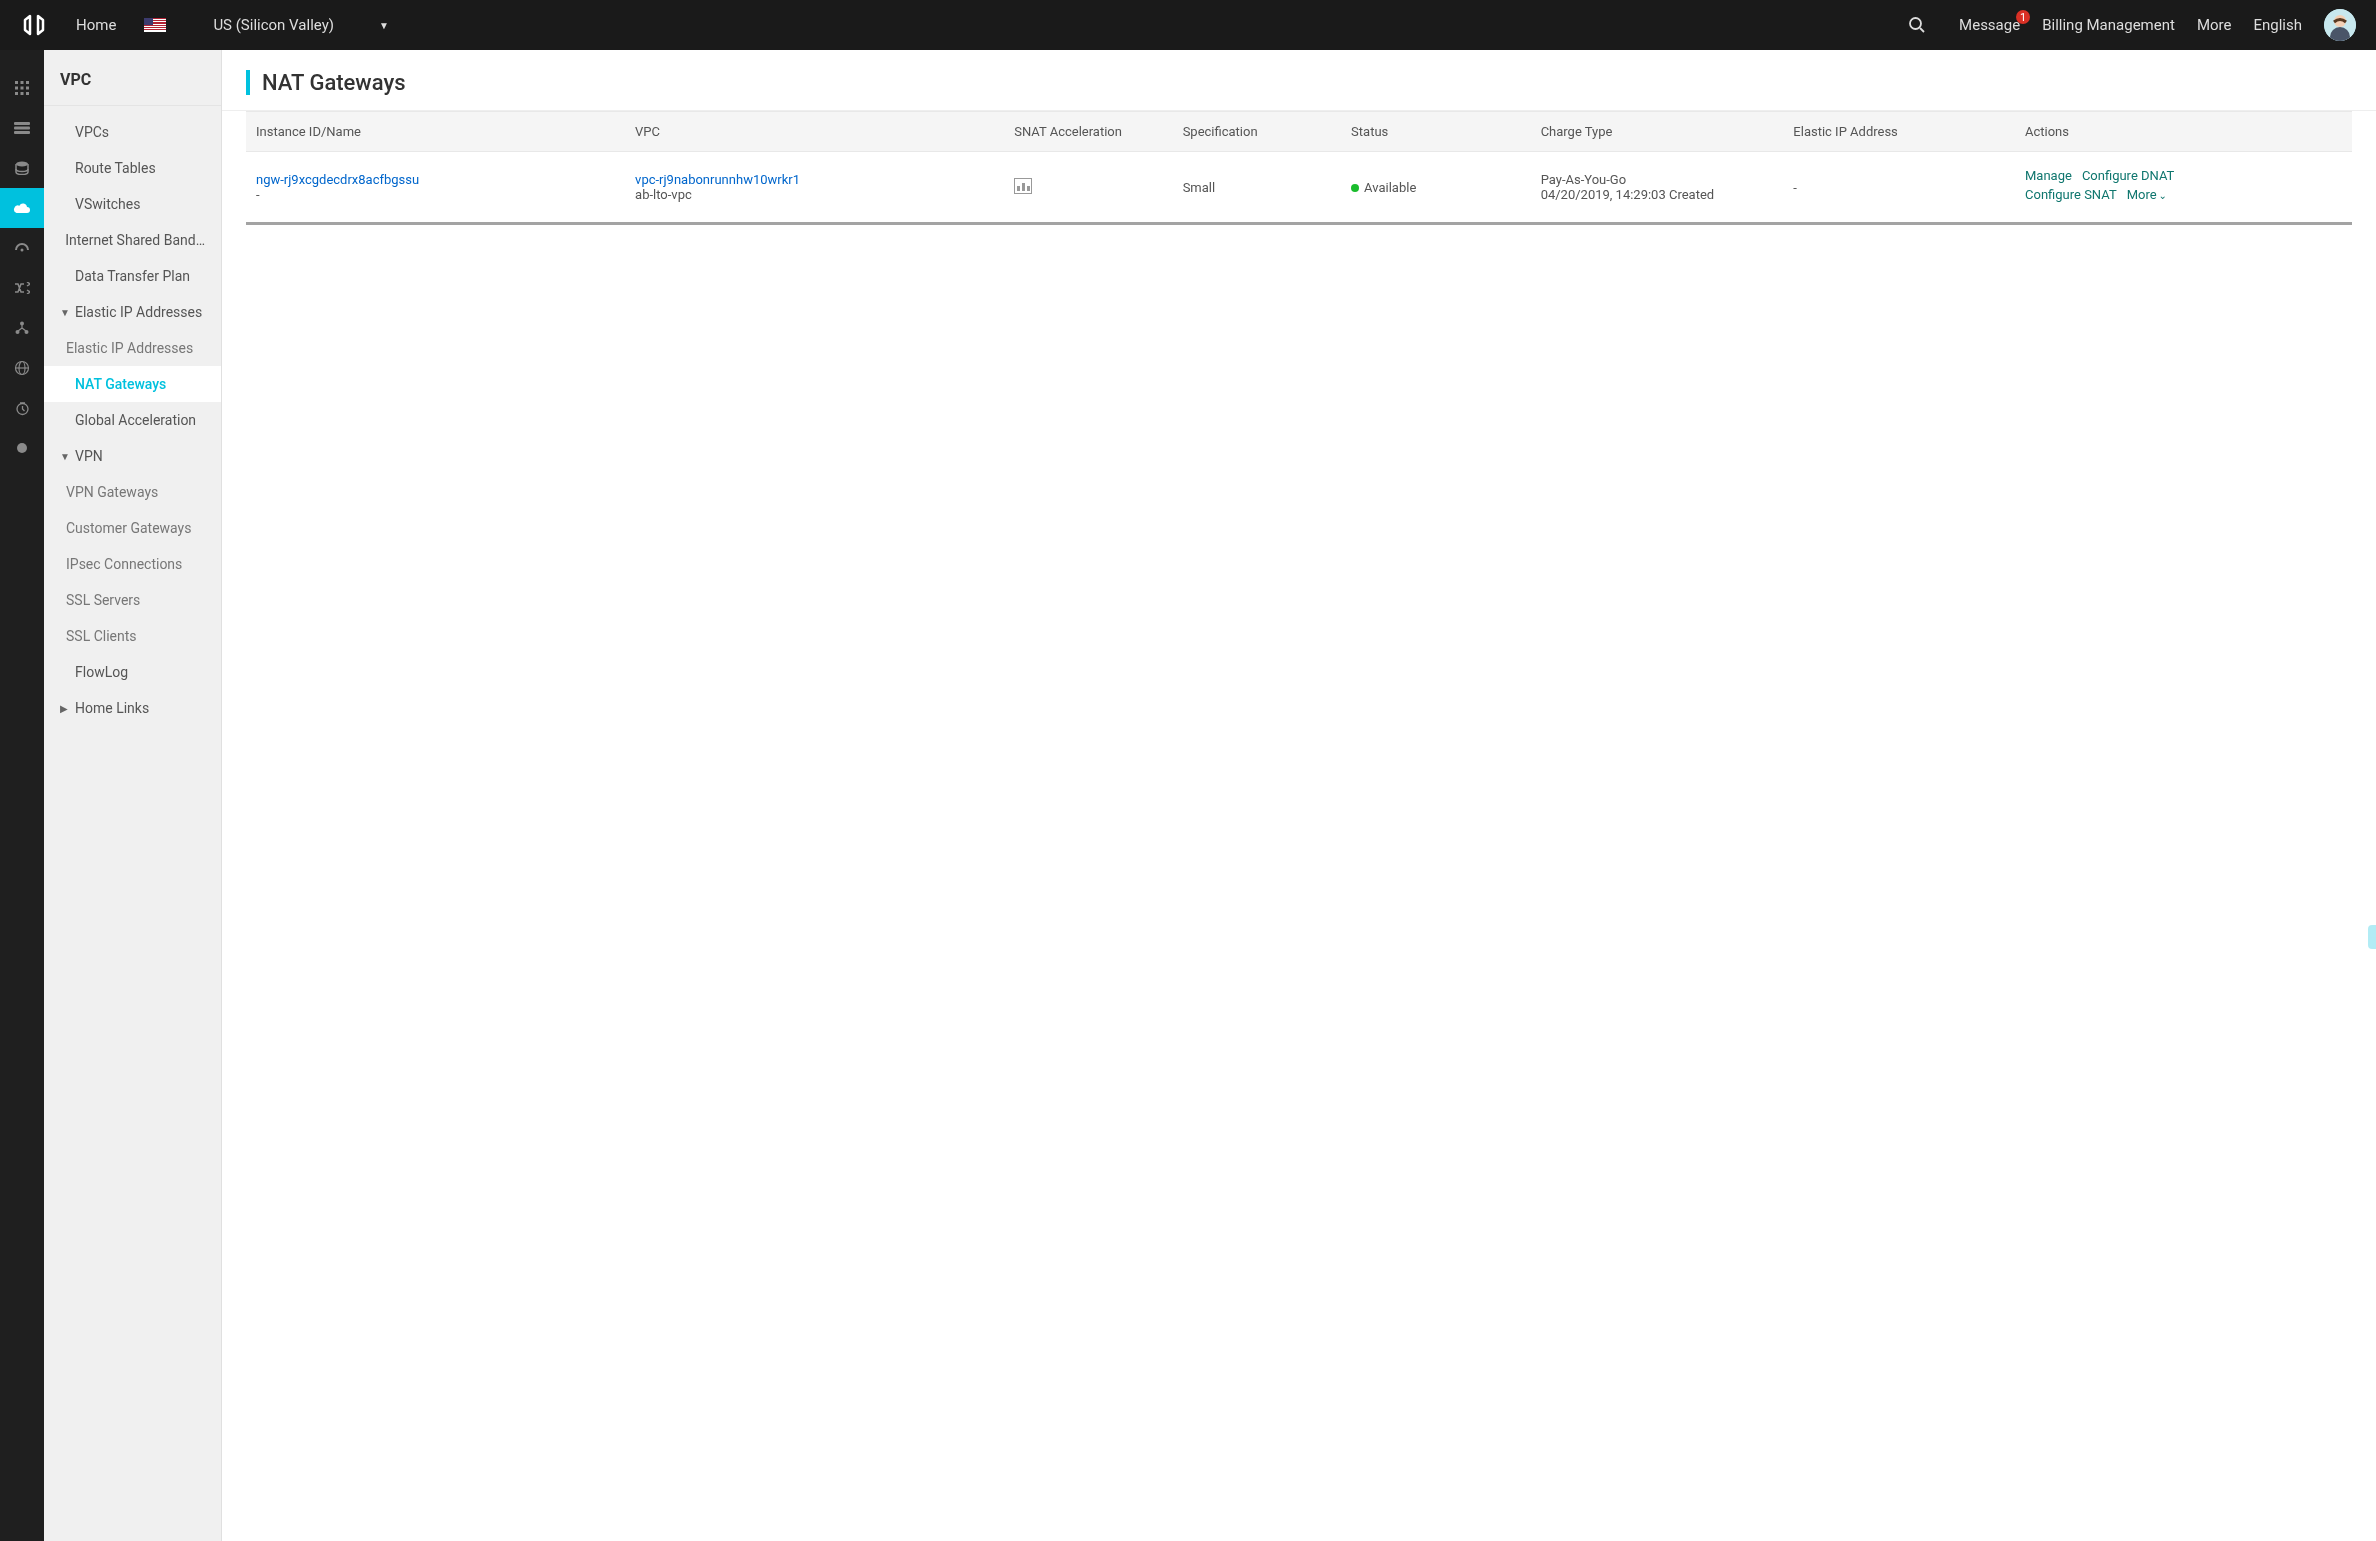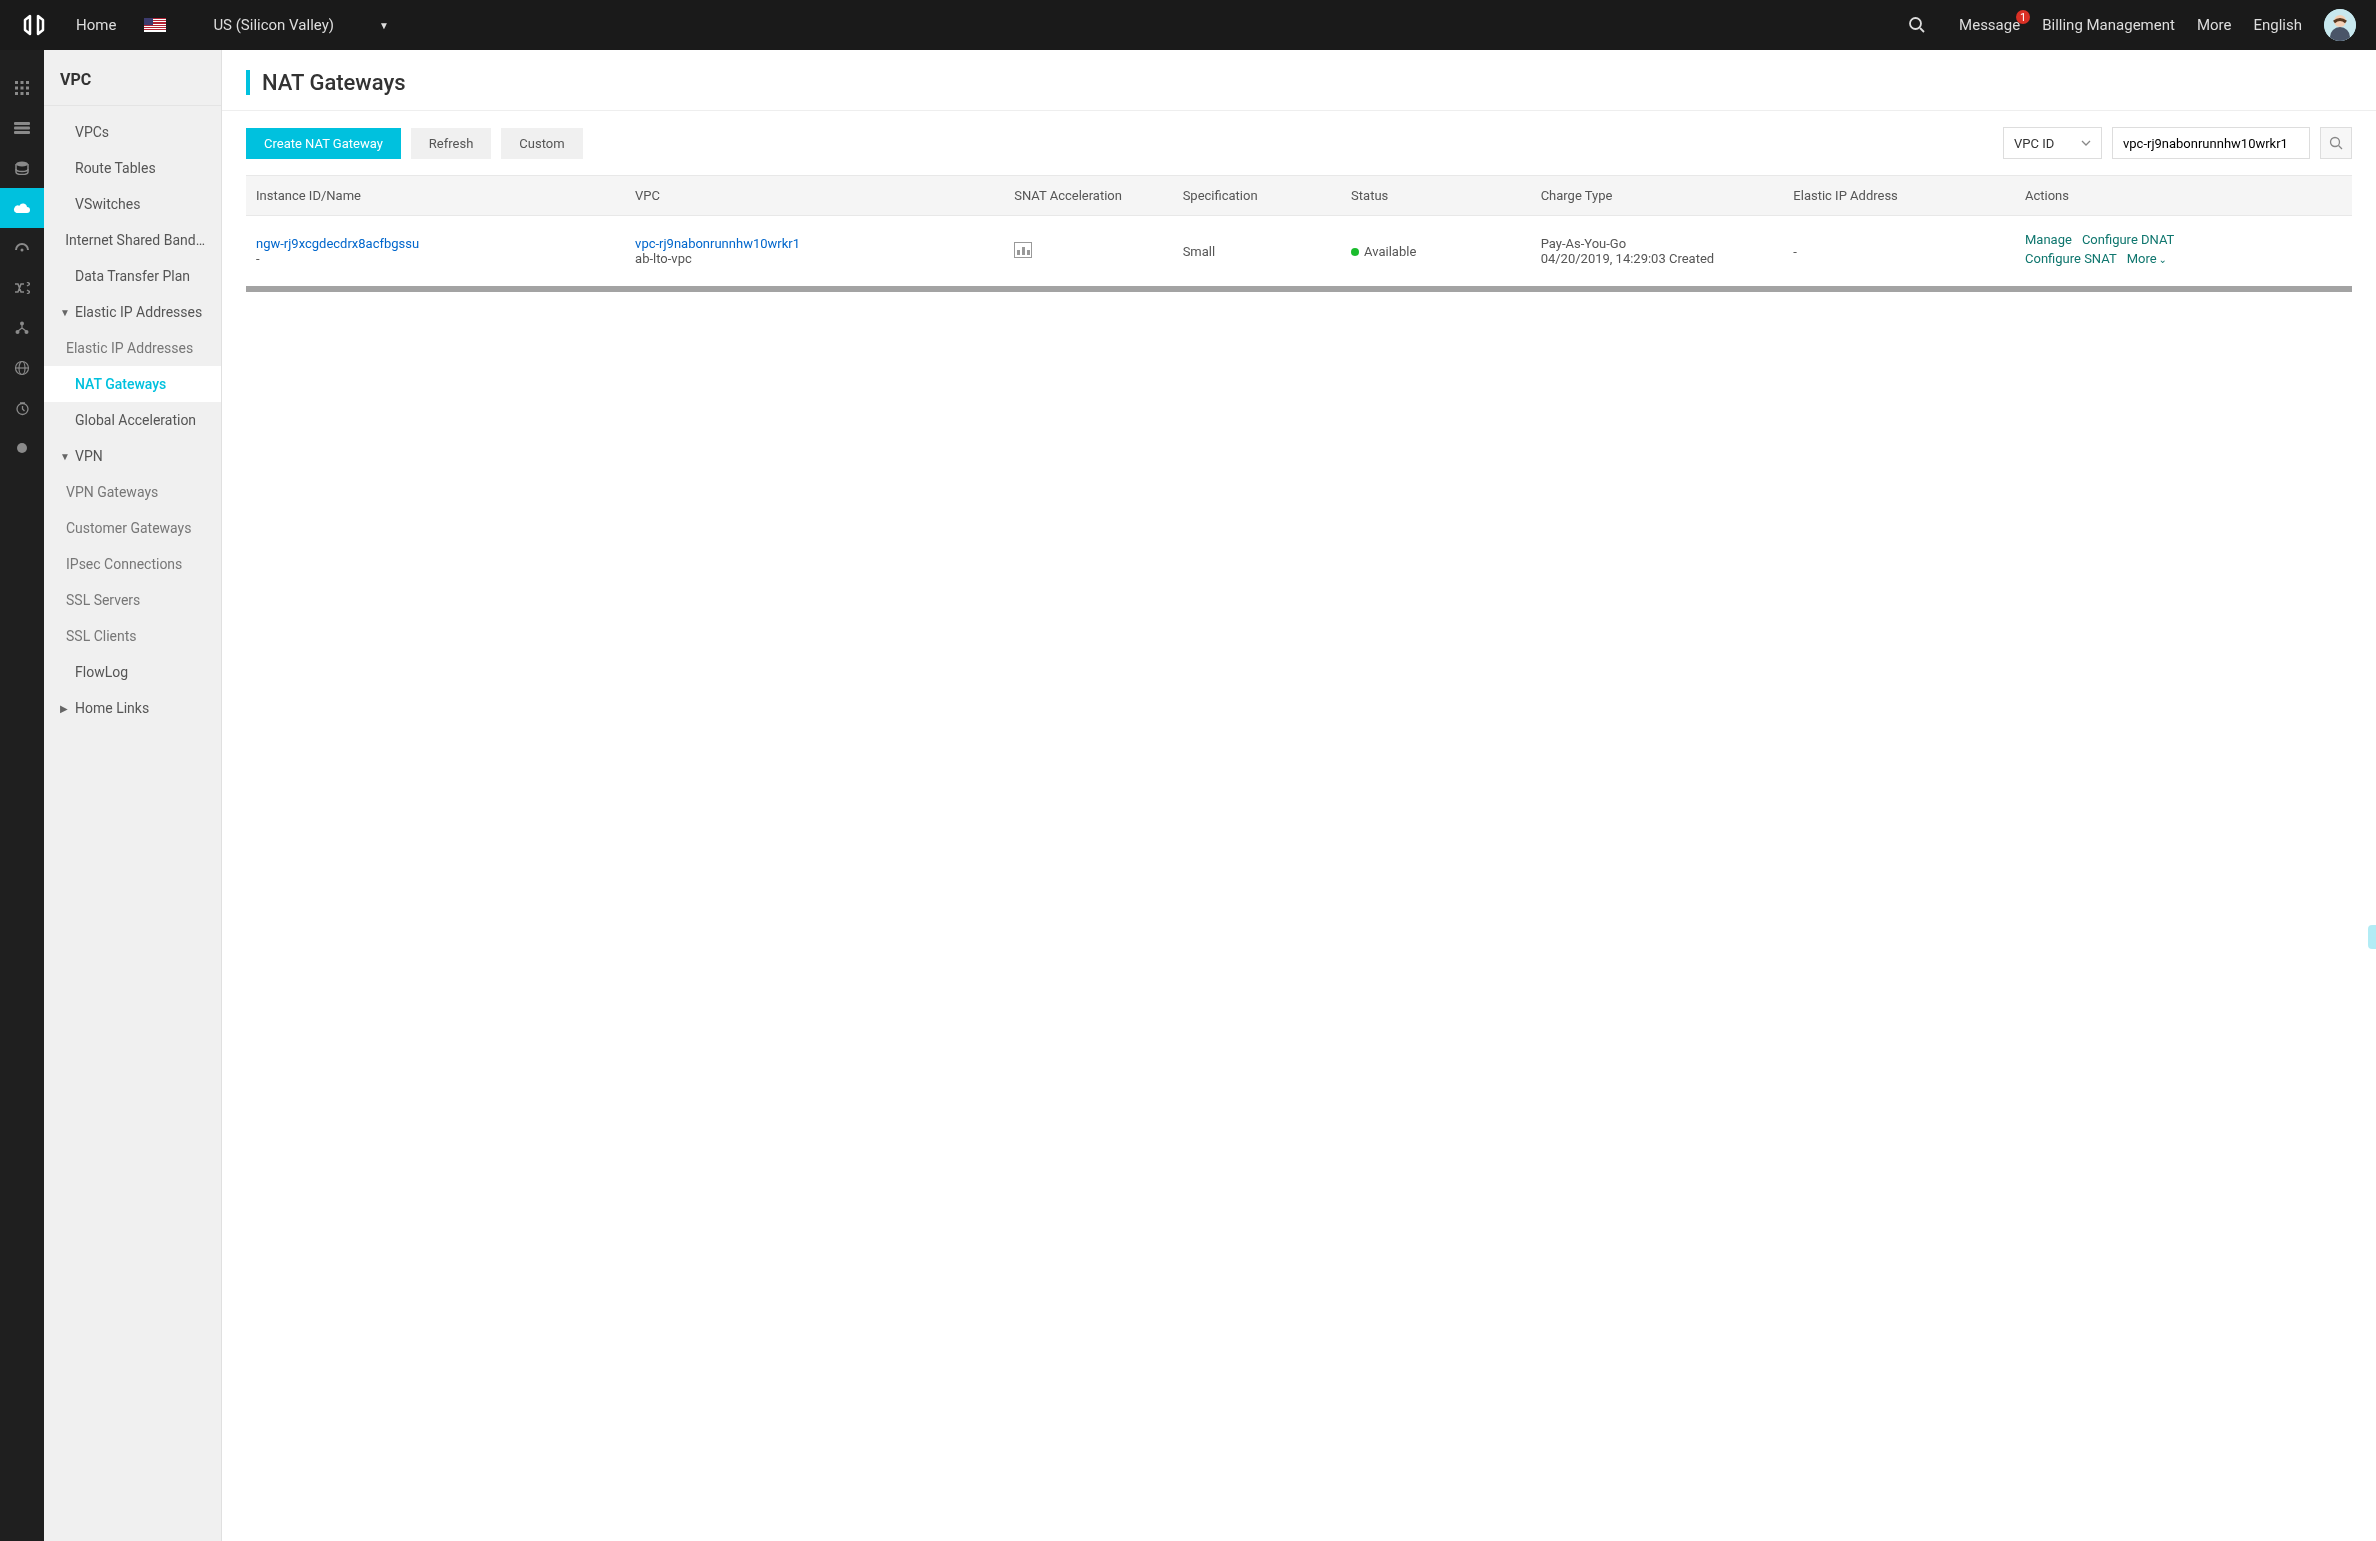--- a/index.html
+++ b/index.html
@@ -46,21 +46,21 @@
 .btn.secondary { background: #f0f0f0; color: #555; }
 .toolbar .spacer { flex: 1; }
 .filter-select { width: 99px; height: 32px; border: 1px solid #ddd; padding: 0 10px; display: flex; align-items: center; justify-content: space-between; font-size: 13px; cursor: pointer; }
 .filter-input { width: 198px; height: 32px; border: 1px solid #ddd; padding: 0 10px; font-size: 13px; outline: none; }
 .search-btn { width: 32px; height: 32px; border: 1px solid #ddd; background: #f7f7f7; display: flex; align-items: center; justify-content: center; cursor: pointer; }
 
 
 .tbl-wrap { padding: 0 24px; }
 table { width: 100%; border-collapse: collapse; table-layout: fixed; }
 th { background: #f5f5f5; text-align: left; padding: 12px 10px; font-weight: 400; color: #555; border-top: 1px solid #e8e8e8; border-bottom: 1px solid #e8e8e8; font-size: 13px; vertical-align: middle; }
-td { padding: 16px 10px; border-bottom: 6px solid #a3a3a3; vertical-align: middle; font-size: 13px; color: #555; }
+td { padding: 16px 10px; border-bottom: 3px solid #a3a3a3; vertical-align: middle; font-size: 13px; color: #555; }
 .link { color: #06c; cursor: pointer; }
 .status-dot { display: inline-block; width: 8px; height: 8px; border-radius: 50%; background: #1abc2d; margin-right: 5px; vertical-align: middle; }
 .chart-icon { display: inline-block; width: 18px; height: 16px; border: 1px solid #999; position: relative; }
 .chart-icon::before { content: ''; position: absolute; bottom: 2px; left: 2px; width: 3px; height: 5px; background: #999; box-shadow: 5px 0 0 0 #999, 10px 0 0 0 #999; }
 .chart-icon::after { content: ''; position: absolute; bottom: 2px; left: 7px; width: 3px; height: 8px; background: #999; }
 .actions a { color: #0f766e; margin-right: 10px; white-space: nowrap; display: inline-block; margin-bottom: 4px; }
 .actions .more-caret { font-size: 10px; margin-left: 2px; }
 
 .feedback-tab { position: fixed; right: 0; top: 60%; background: #00c1de; color: #fff; padding: 12px 4px; border-radius: 4px 0 0 4px; font-size: 11px; cursor: pointer; writing-mode: vertical-rl; opacity: 0.3; }
 </style>
@@ -241,39 +241,20 @@
       <div class="nav-item-s">
           <span class="exp">▶</span>
           <span>Home Links</span>
         </div>
     </div>
   </div>
 
   <div class="main">
     <div class="page-title-wrap">
       <div class="page-title">NAT Gateways</div>
-    </div>
-    <div class="toolbar">
-      <button class="btn primary">Create NAT Gateway</button>
-      <button class="btn secondary">Refresh</button>
-      <button class="btn secondary">Custom</button>
-      <div class="spacer"></div>
-      <div class="filter-select">
-        <span>VPC ID</span>
-        <svg width="10" height="6" viewBox="0 0 10 6">
-            <path d="M1 1l4 4 4-4" stroke="#888" stroke-width="1.3" fill="none"></path>
-          </svg>
-      </div>
-      <input class="filter-input" value="vpc-rj9nabonrunnhw10wrkr1" style="">
-      <div class="search-btn">
-        <svg width="14" height="14" viewBox="0 0 14 14">
-            <circle cx="6" cy="6" r="4.5" stroke="#888" stroke-width="1.3" fill="none"></circle>
-            <line x1="9.5" y1="9.5" x2="13" y2="13" stroke="#888" stroke-width="1.3"></line>
-          </svg>
-      </div>
     </div>
 
     <div class="tbl-wrap">
       <table>
         <colgroup>
           <col style="width:18%">
             <col style="width:18%">
             <col style="width:8%">
             <col style="width:8%">
             <col style="width:9%">

